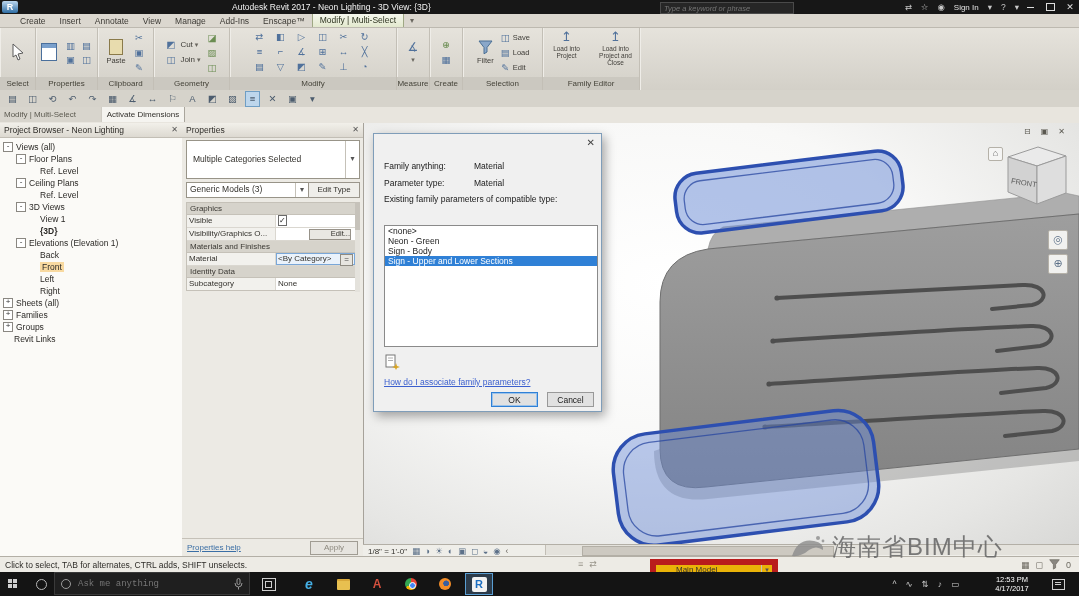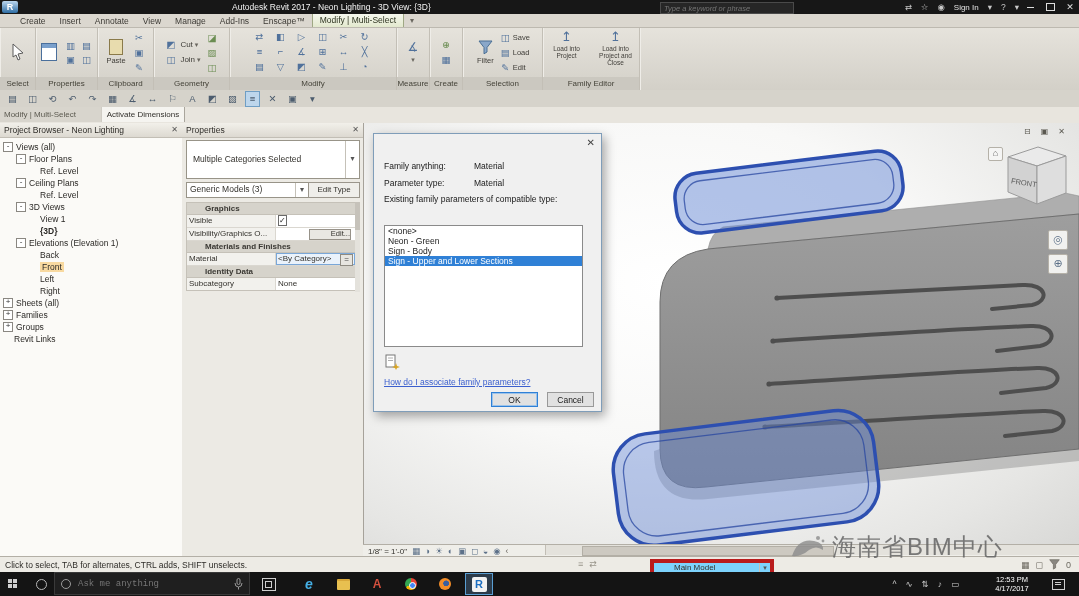--- a/index.html
+++ b/index.html
@@ -68,21 +68,21 @@
 
   
   #props{left:182px;top:123px;width:181px;height:433px;background:#eceae4;border-right:1px solid #a6a29a}
   #typesel{position:absolute;left:4px;top:17px;width:172px;height:37px;background:#fff;border:1px solid #989488}
   #typesel .txt{position:absolute;left:6px;top:13px;font-size:8.5px;color:#33312c}
   #typesel .ddz{position:absolute;right:0;top:0;width:13px;height:100%;border-left:1px solid #c5c1b8;text-align:center;color:#555;font-size:8px;line-height:35px}
   #fcombo{position:absolute;left:4px;top:59px;width:118px;height:14px;background:#fff;border:1px solid #989488;font-size:8.5px;line-height:13px;padding-left:3px;color:#33312c}
   #fcombo .ddz{position:absolute;right:0;top:0;width:12px;height:100%;border-left:1px solid #c5c1b8;text-align:center;color:#555;font-size:8px;line-height:13px}
   #edittype{position:absolute;left:126px;top:59px;width:50px;height:14px;background:#efeeea;border:1px solid #9b968c;font-size:8px;text-align:center;line-height:13px;color:#33312c}
   #pgrid{position:absolute;left:4px;top:79px;width:168px;border:1px solid #c5c1b8;background:#fff}
-  .pgh{height:11px;background:#d6d3cb;border-bottom:1px solid #c5c1b8;font-size:8px;font-weight:bold;color:#3a3833;line-height:11px;padding-left:18px}
+  .pgh{height:11px;background:#d6d3cb;border-bottom:1px solid #c5c1b8;font-size:8px;font-weight:normal;color:#3a3833;line-height:11px;padding-left:3px}
   .pgr{display:flex;height:12px;border-bottom:1px solid #dad7d0;font-size:8px;color:#33312c}
   .pgl{width:86px;background:#f2f1ed;border-right:1px solid #dad7d0;line-height:12px;padding-left:2px;white-space:nowrap;overflow:hidden}
   .pgv{flex:1;background:#fff;line-height:12px;padding-left:2px;position:relative;white-space:nowrap}
   .pgv.sel{background:#eaf2fb;outline:1px solid #7aa7d8;outline-offset:-1px}
   .chk{width:8px;height:8px;border:1px solid #6a6a6a;background:#fff;font-size:8px;line-height:7px;text-align:center;color:#222;margin-top:1px}
   .inbtn{position:absolute;right:22px;top:1px;width:40px;height:9px;background:#e9e7e2;border:1px solid #979289;font-size:7.5px;line-height:8px;text-align:right;color:#33312c}
   .assoc{position:absolute;right:2px;top:1px;width:11px;height:10px;background:#e7e5e0;border:1px solid #8f8b82;font-size:8px;line-height:9px;text-align:center;color:#444}
   #pscroll{position:absolute;right:3px;top:79px;width:5px;height:90px;background:#e4e2dc}
   #pscroll .th{position:absolute;left:0;top:0;width:5px;height:28px;background:#c6c2ba}
   #pfoot{position:absolute;left:0;bottom:0;width:100%;height:17px;background:#eceae4;border-top:1px solid #c5c1b8}
@@ -105,38 +105,38 @@
   #hscroll{position:absolute;left:545px;top:545px;width:534px;height:10px;background:#e4e2dc;border-left:1px solid #c2beb5;z-index:6}
   #hthumb{position:absolute;left:36px;top:1px;width:250px;height:8px;background:#cdc9c1;border:1px solid #b3afa6}
 
   
   #dialog{left:373px;top:133px;width:227px;height:277px;background:#f0f0f0;border:1px solid #7f9db9;box-shadow:3px 4px 10px rgba(0,0,0,.35);z-index:40}
   #dlg-title{position:absolute;left:0;top:0;width:100%;height:18px;background:#fff;font-size:9px;color:#1a1a1a;line-height:18px;padding-left:7px;box-sizing:border-box}
   #dlg-close{position:absolute;right:6px;top:3px;font-size:10px;color:#444}
   .dlbl{position:absolute;font-size:8.5px;color:#1a1a1a;white-space:nowrap}
   #dlg-search{position:absolute;left:10px;top:73px;width:199px;height:14px;background:#fff;border:1px solid #8a8a8a;box-sizing:border-box;display:flex;align-items:center}
   #dlg-search input{flex:1;border:0;outline:none;font-size:8px;color:#777;padding:0 3px;font-family:inherit;background:transparent}
-  #dlg-list{position:absolute;left:10px;top:91px;width:199px;height:122px;background:#fff;border:1px solid #8a8a8a;box-sizing:border-box;font-size:8.5px}
+  #dlg-list{position:absolute;left:10px;top:91px;width:214px;height:122px;background:#fff;border:1px solid #8a8a8a;box-sizing:border-box;font-size:8.5px}
   .ditem{height:10px;line-height:10px;padding-left:3px;color:#1a1a1a;white-space:nowrap}
   .ditem.sel{background:#2f80d6;color:#fff}
   #newparam{position:absolute;left:10px;top:220px;width:16px;height:16px}
   #dlg-help{position:absolute;left:10px;top:243px;font-size:8.5px;color:#3b5fce;text-decoration:underline}
   .dbtn{position:absolute;top:258px;width:47px;height:15px;background:#e1e1e1;border:1px solid #999;font-size:8.5px;text-align:center;line-height:14px;color:#1a1a1a;box-sizing:border-box}
   #dlg-ok{left:117px;border:1px solid #2f80d6;box-shadow:inset 0 0 0 1px #9cc3ea}
   #dlg-cancel{left:173px}
 
   
   #watermark{left:790px;top:531px;z-index:45;display:flex;align-items:center;gap:4px;pointer-events:none}
   #watermark .wtext{font-size:24px;color:rgba(100,100,100,.85);letter-spacing:1px;white-space:nowrap}
 
   
   #statusbar{left:0;top:556px;width:1079px;height:16px;background:#edebe5;border-top:1px solid #b3afa6;z-index:7}
   #st-hint{position:absolute;left:5px;top:3px;font-size:8.5px;color:#2e2c28;white-space:nowrap}
   #st-left-icons{position:absolute;left:578px;top:2px;display:flex;gap:6px;color:#9a968c;font-size:9px}
-  #st-workset{position:absolute;left:650px;top:2px;width:96px;height:11px;background:#7dd3fc;border:4px solid #b91c1c;font-size:8px;line-height:10px;padding-left:20px;color:#33312c}
+  #st-workset{position:absolute;left:650px;top:2px;width:96px;height:11px;background:#eab308;border:6px solid #b91c1c;font-size:8px;line-height:10px;padding-left:20px;color:#33312c}
   #st-workset .ddz{position:absolute;right:0;top:0;width:10px;height:100%;border-left:1px solid #c5c1b8;text-align:center;font-size:7px;color:#555;line-height:10px}
   #st-right{position:absolute;right:8px;top:2px;display:flex;gap:6px;align-items:center;color:#6d6a61;font-size:9px}
 
   
   #taskbar{left:0;top:572px;width:1079px;height:24px;background:#141414;z-index:60}
   #start{position:absolute;left:8px;top:7px;width:10px;height:10px;display:grid;grid-template-columns:4px 4px;grid-template-rows:4px 4px;gap:1px}
   #start span{background:#cfcfcf}
   #cortana{position:absolute;left:36px;top:7px;width:9px;height:9px;border:1.5px solid #b8b8b8;border-radius:50%}
   #tsearch{position:absolute;left:54px;top:0;width:196px;height:23px;background:#1f1f1f;border:1px solid #3a3a3a;box-sizing:border-box;display:flex;align-items:center}
   #tsearch .ring{width:8px;height:8px;border:1.2px solid #9a9a9a;border-radius:50%;margin:0 5px 0 6px}
@@ -493,20 +493,24 @@
     <div class="pgh">Identity Data</div>
     <div class="pgr" style="border-bottom:0">
       <span class="pgl">Subcategory</span>
       <span class="pgv"><span>None</span></span>
     </div>
   </div>
   <div id="pscroll">
       <div class="th"></div>
     </div>
 
+  <div id="pfoot">
+    <span id="phelp">Properties help</span>
+    <span id="papply">Apply</span>
+  </div>
 </div>
 
 <div id="canvas" class="abs"></div>
 
 <svg class="abs" style="left:545px;top:130px;z-index:2" width="534" height="414" viewBox="0 0 534 414">
   <defs>
     <linearGradient id="bodyg" x1="0" y1="0" x2="0" y2="1">
       <stop offset="0" stop-color="#9e9e9e"></stop>
         <stop offset="1" stop-color="#838383"></stop>
     </linearGradient>

